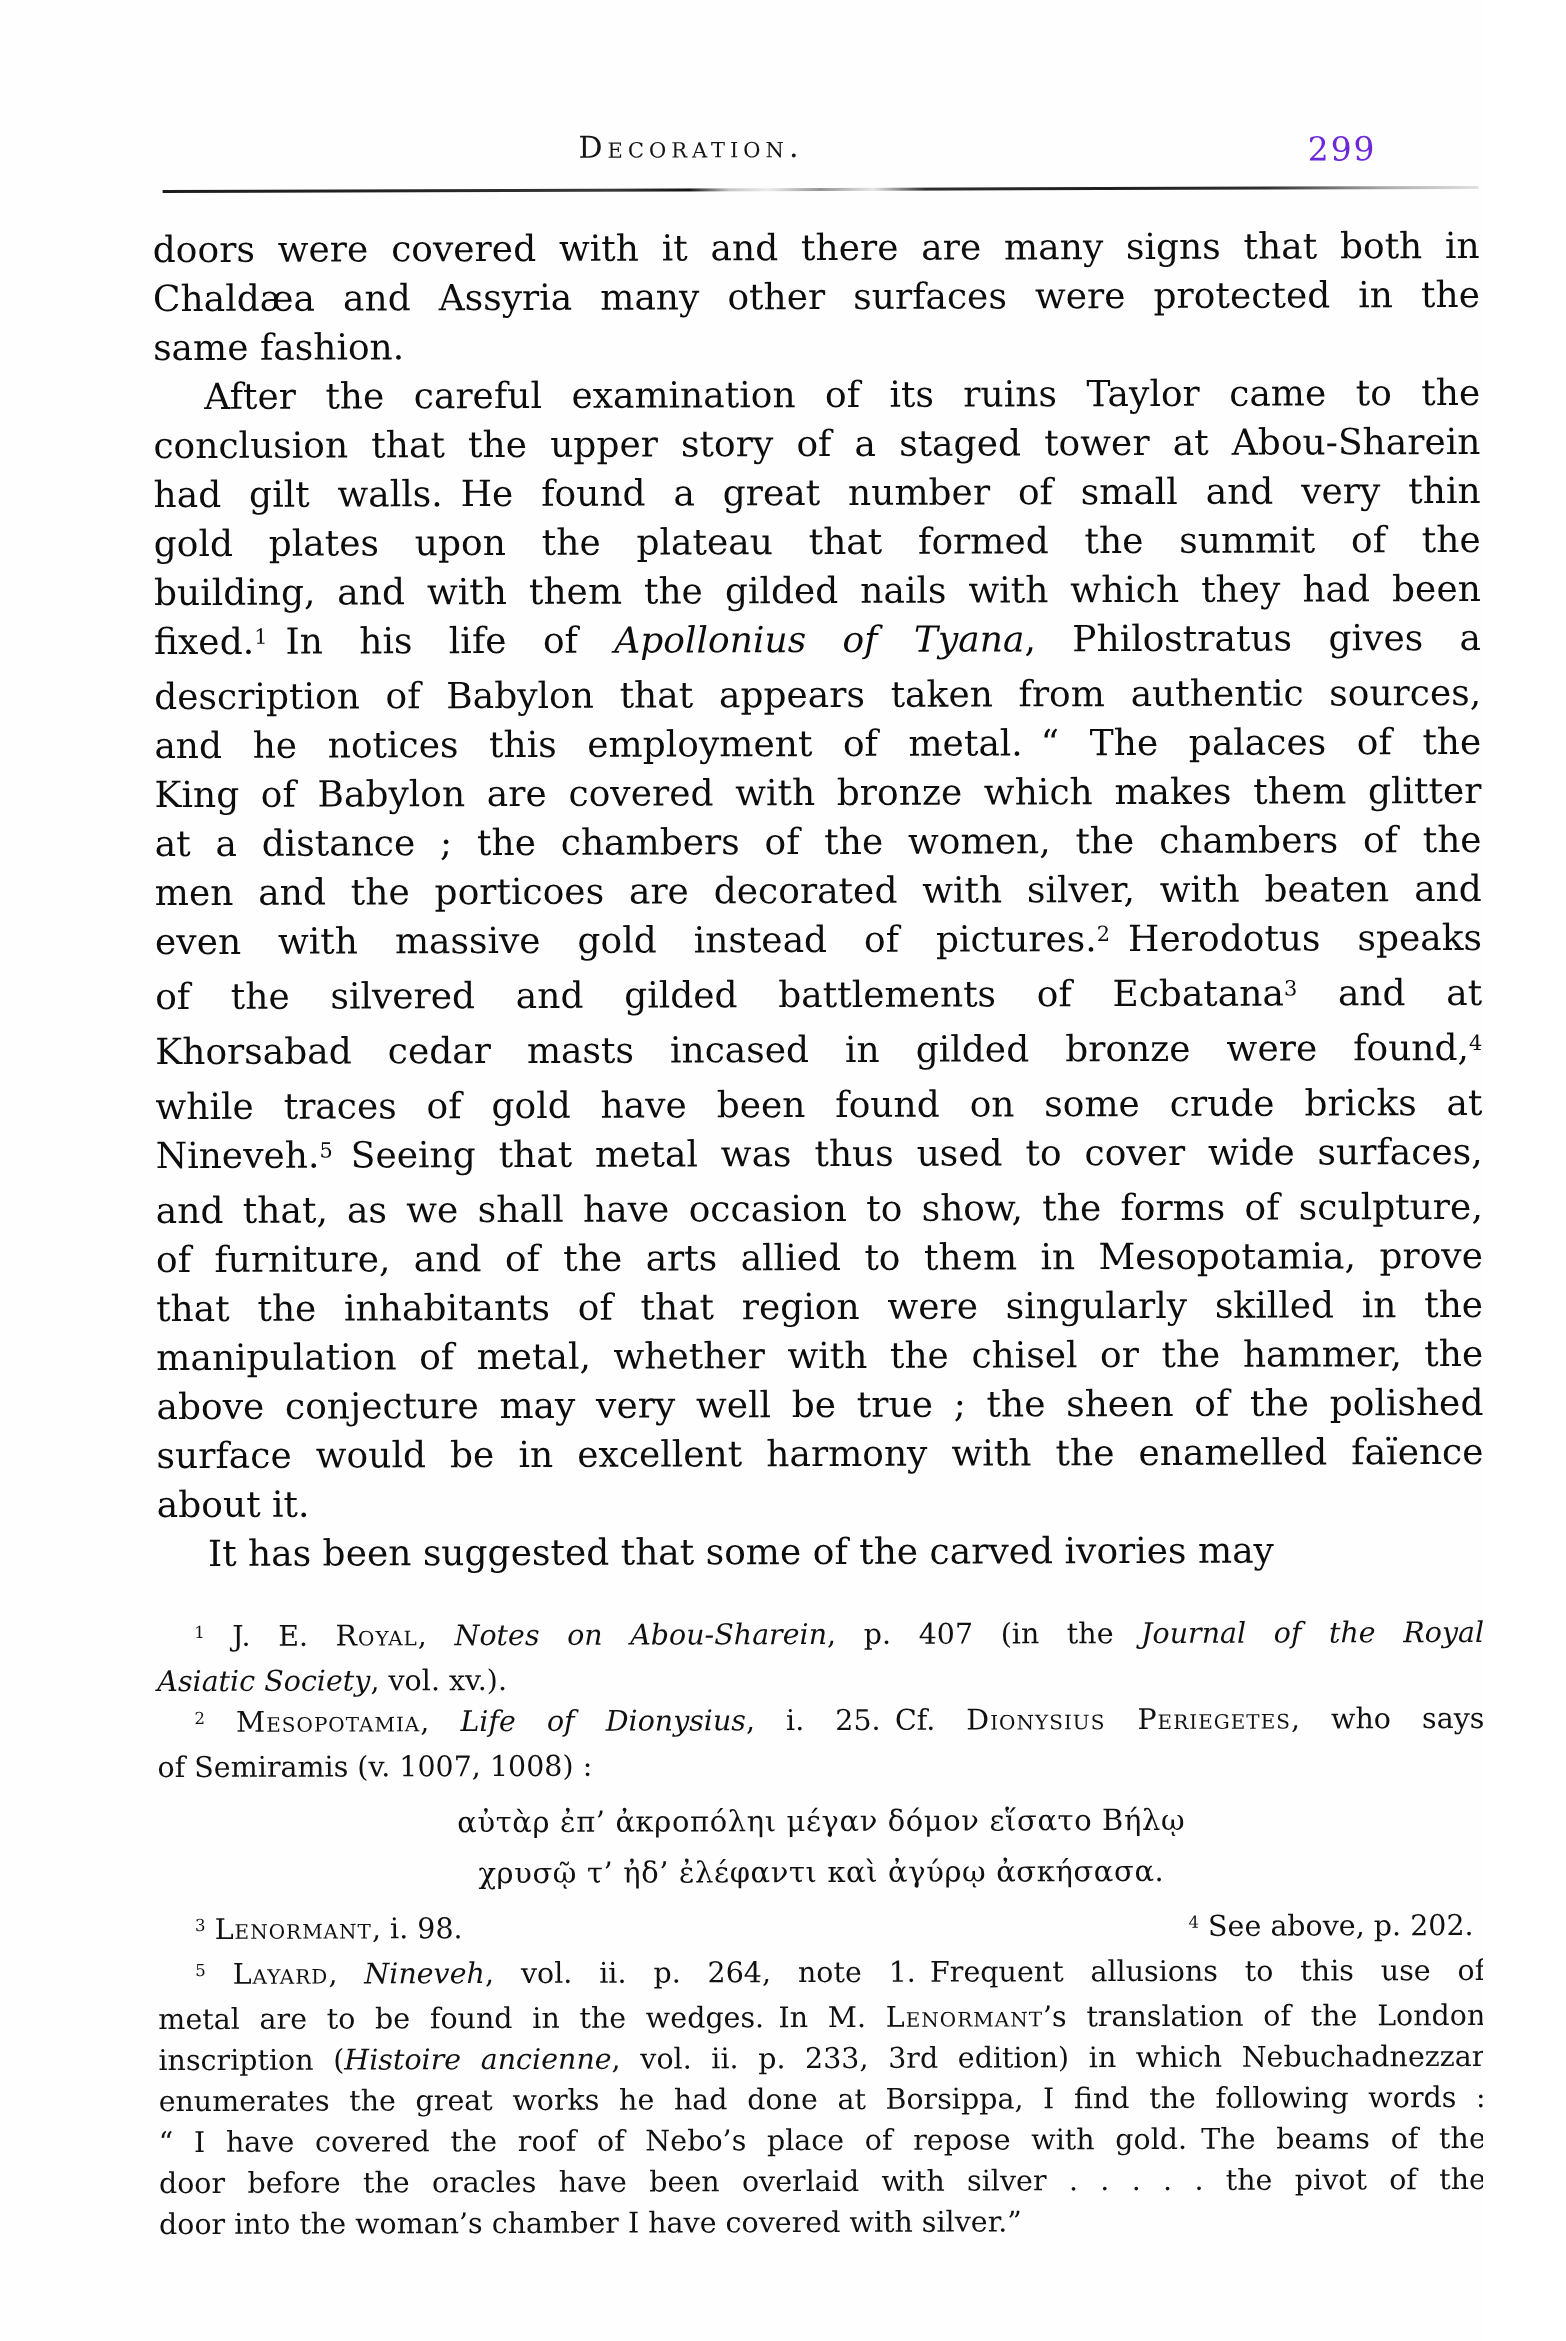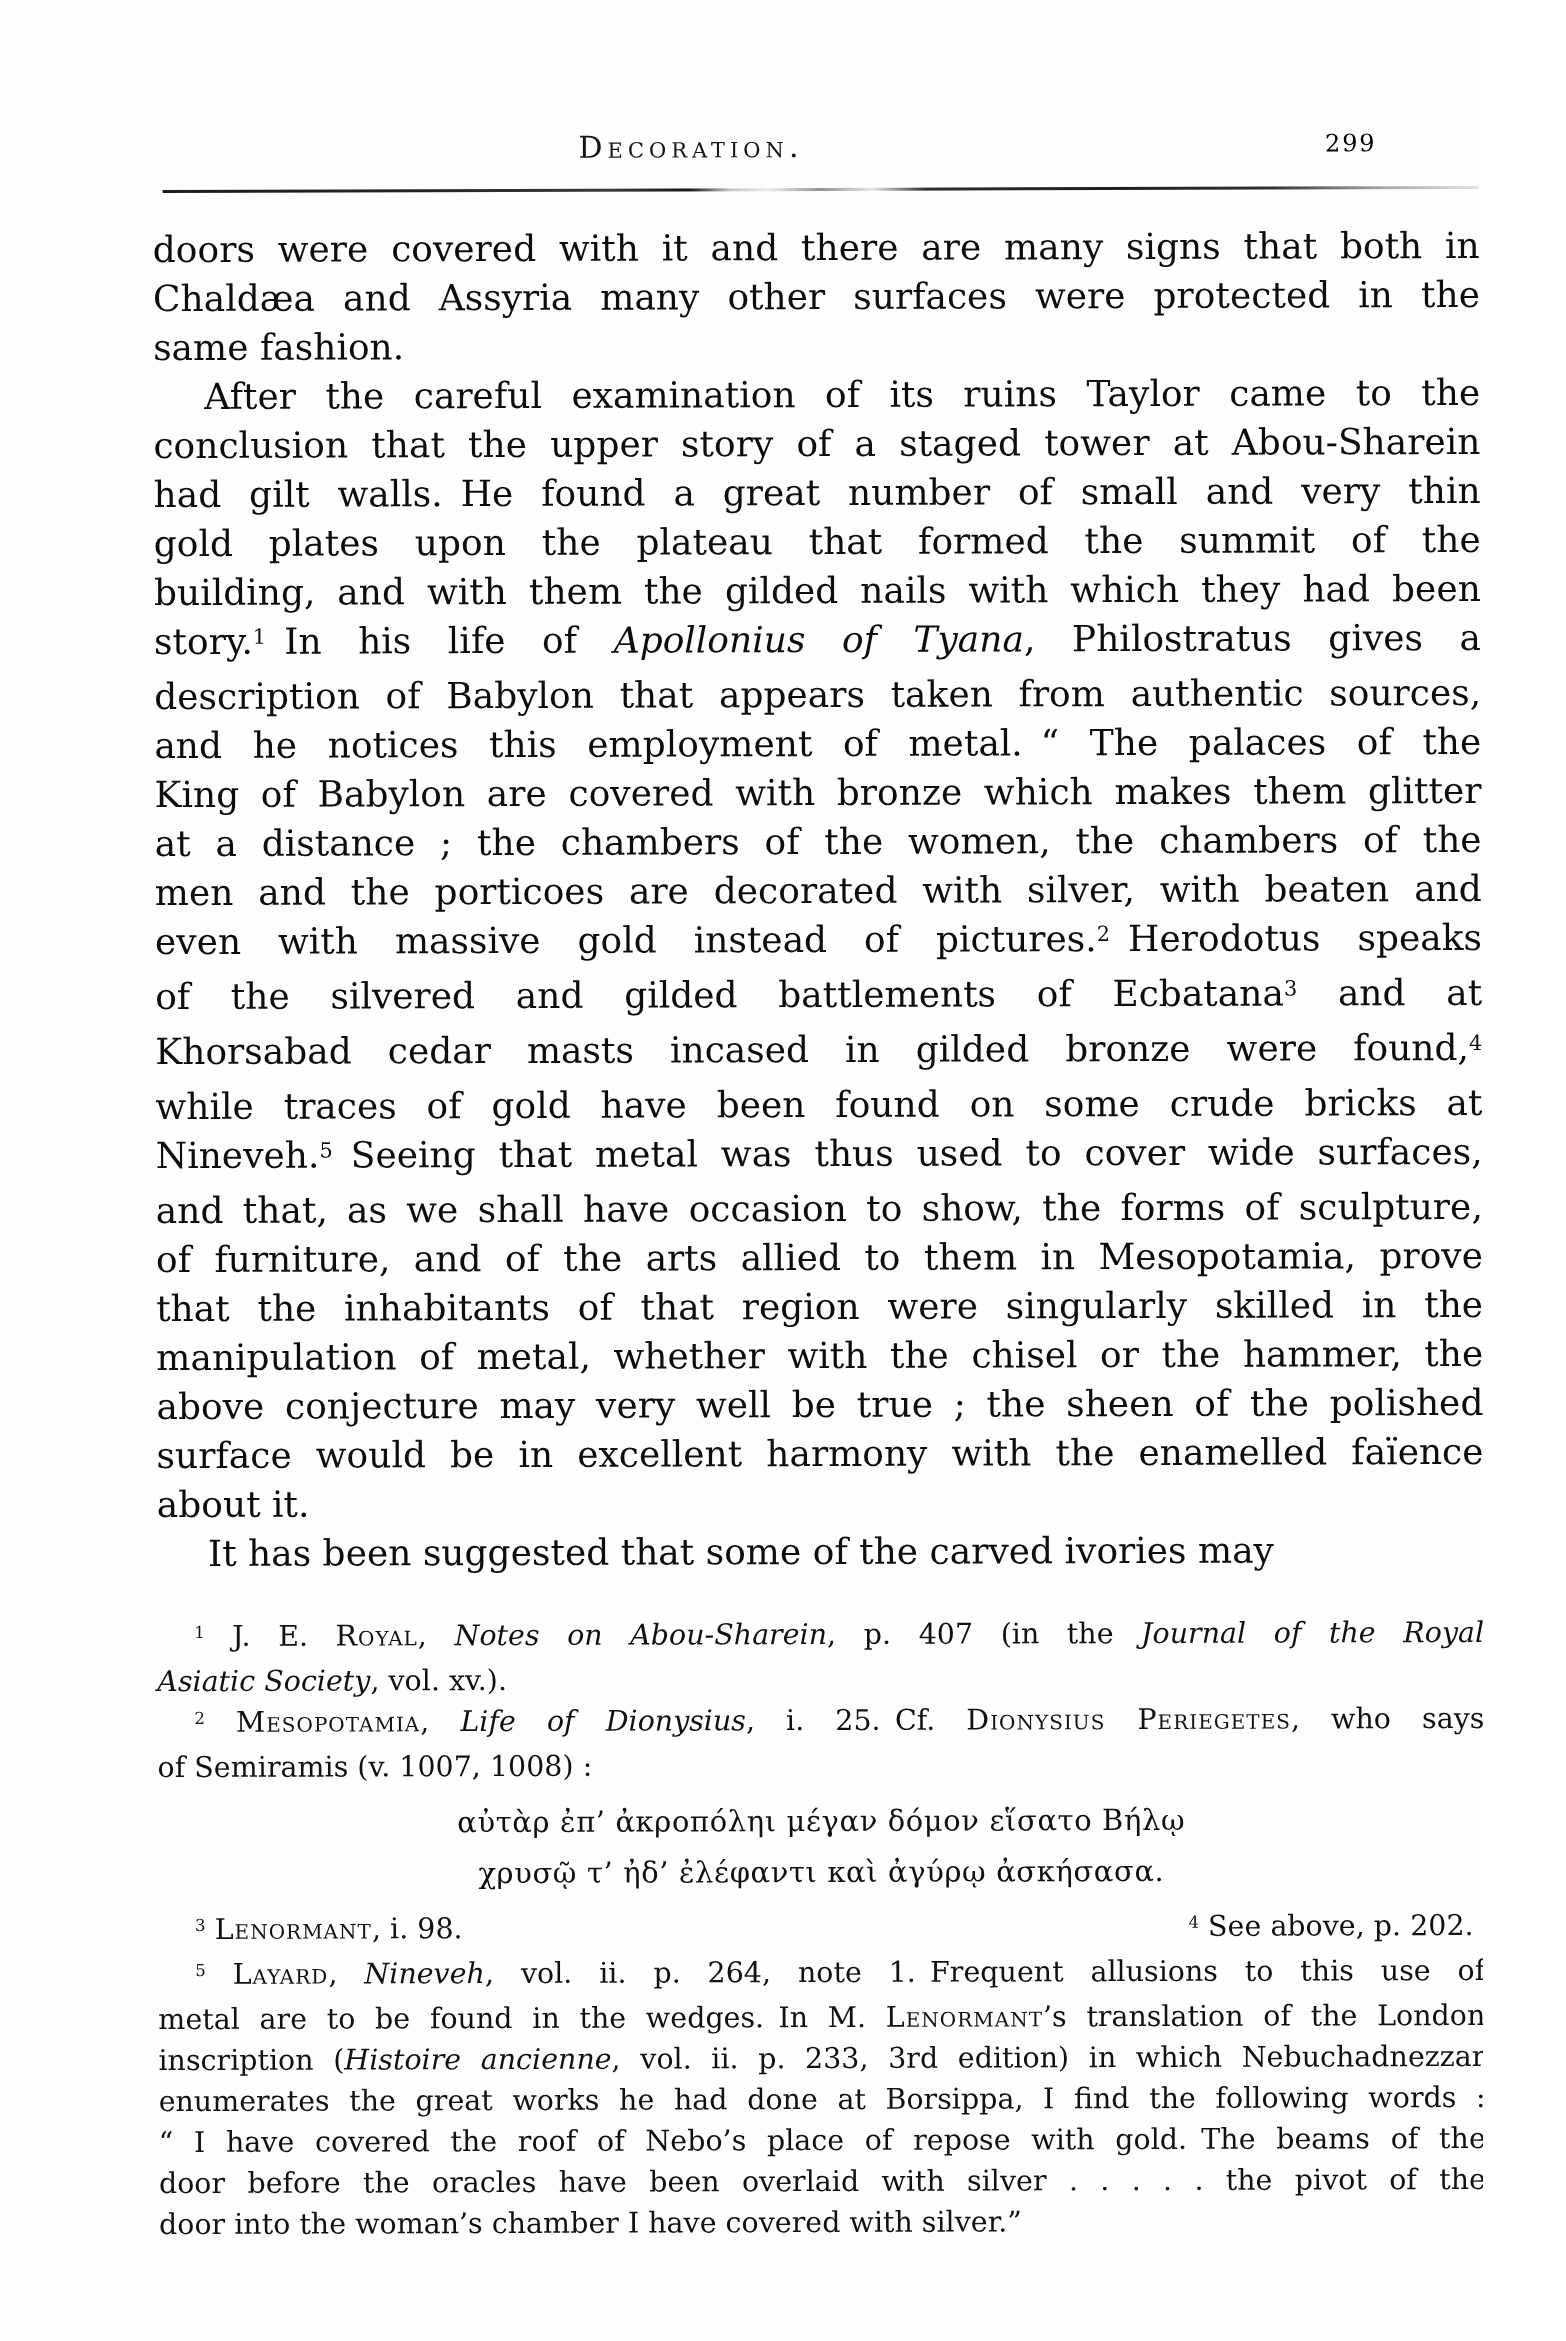--- a/index.html
+++ b/index.html
@@ -26,23 +26,23 @@
     text-align: center;
     transform: translateX(-51px);
     font-variant-caps: small-caps;
     font-size: 30px;
     letter-spacing: 5px;
     color: #151515;
   }
   .page-number {
     position: absolute;
     top: 131px; right: 107px;
-    font-size: 24px;
+    font-size: 33px;
     letter-spacing: 1.9px;
-    color: #000000;
+    color: #6d28d9;
   }
   .rule {
     position: absolute;
     top: 188px; left: 162px; width: 1316px; height: 2.5px;
     background: linear-gradient(90deg,
       #1c1c1c 0%, #242424 20%, #3a3a3a 34%, #161616 40%,
       rgba(20,20,20,0.25) 43%, rgba(20,20,20,0.08) 46%,
       rgba(20,20,20,0.45) 50%, rgba(20,20,20,0.10) 54%,
       #2e2e2e 58%, #1f1f1f 72%, #303030 84%,
       rgba(20,20,20,0.35) 93%, rgba(20,20,20,0.12) 100%);
@@ -123,21 +123,21 @@
 
     <main id="main-text">
         <div class="line fill"><span class="seg-p">doors were covered with it and there are many signs that both in</span></div>
         <div class="line fill"><span class="seg-p">Chaldæa and Assyria many other surfaces were protected in the</span></div>
         <div class="line end"><span class="seg-p">same fashion.</span></div>
         <div class="line fill indent"><span class="seg-p">After the careful examination of its ruins Taylor came to the</span></div>
         <div class="line fill"><span class="seg-p">conclusion that the upper story of a staged tower at Abou-Sharein</span></div>
         <div class="line fill"><span class="seg-p">had gilt walls. He found a great number of small and very thin</span></div>
         <div class="line fill"><span class="seg-p">gold plates upon the plateau that formed the summit of the</span></div>
         <div class="line fill"><span class="seg-p">building, and with them the gilded nails with which they had been</span></div>
-        <div class="line fill"><span class="seg-p">story.</span><span class="seg-sup">1</span><span class="seg-p"> In his life of </span><span class="seg-i">Apollonius of Tyana</span><span class="seg-p">, Philostratus gives a</span></div>
+        <div class="line fill"><span class="seg-p">fixed.</span><span class="seg-sup">1</span><span class="seg-p"> In his life of </span><span class="seg-i">Apollonius of Tyana</span><span class="seg-p">, Philostratus gives a</span></div>
         <div class="line fill"><span class="seg-p">description of Babylon that appears taken from authentic sources,</span></div>
         <div class="line fill"><span class="seg-p">and he notices this employment of metal. “ The palaces of the</span></div>
         <div class="line fill"><span class="seg-p">King of Babylon are covered with bronze which makes them glitter</span></div>
         <div class="line fill"><span class="seg-p">at a distance ; the chambers of the women, the chambers of the</span></div>
         <div class="line fill"><span class="seg-p">men and the porticoes are decorated with silver, with beaten and</span></div>
         <div class="line fill"><span class="seg-p">even with massive gold instead of pictures.</span><span class="seg-sup">2</span><span class="seg-p"> Herodotus speaks</span></div>
         <div class="line fill"><span class="seg-p">of the silvered and gilded battlements of Ecbatana</span><span class="seg-sup">3</span><span class="seg-p"> and at</span></div>
         <div class="line fill"><span class="seg-p">Khorsabad cedar masts incased in gilded bronze were found,</span><span class="seg-sup">4</span></div>
         <div class="line fill"><span class="seg-p">while traces of gold have been found on some crude bricks at</span></div>
         <div class="line fill"><span class="seg-p">Nineveh.</span><span class="seg-sup">5</span><span class="seg-p"> Seeing that metal was thus used to cover wide surfaces,</span></div>

